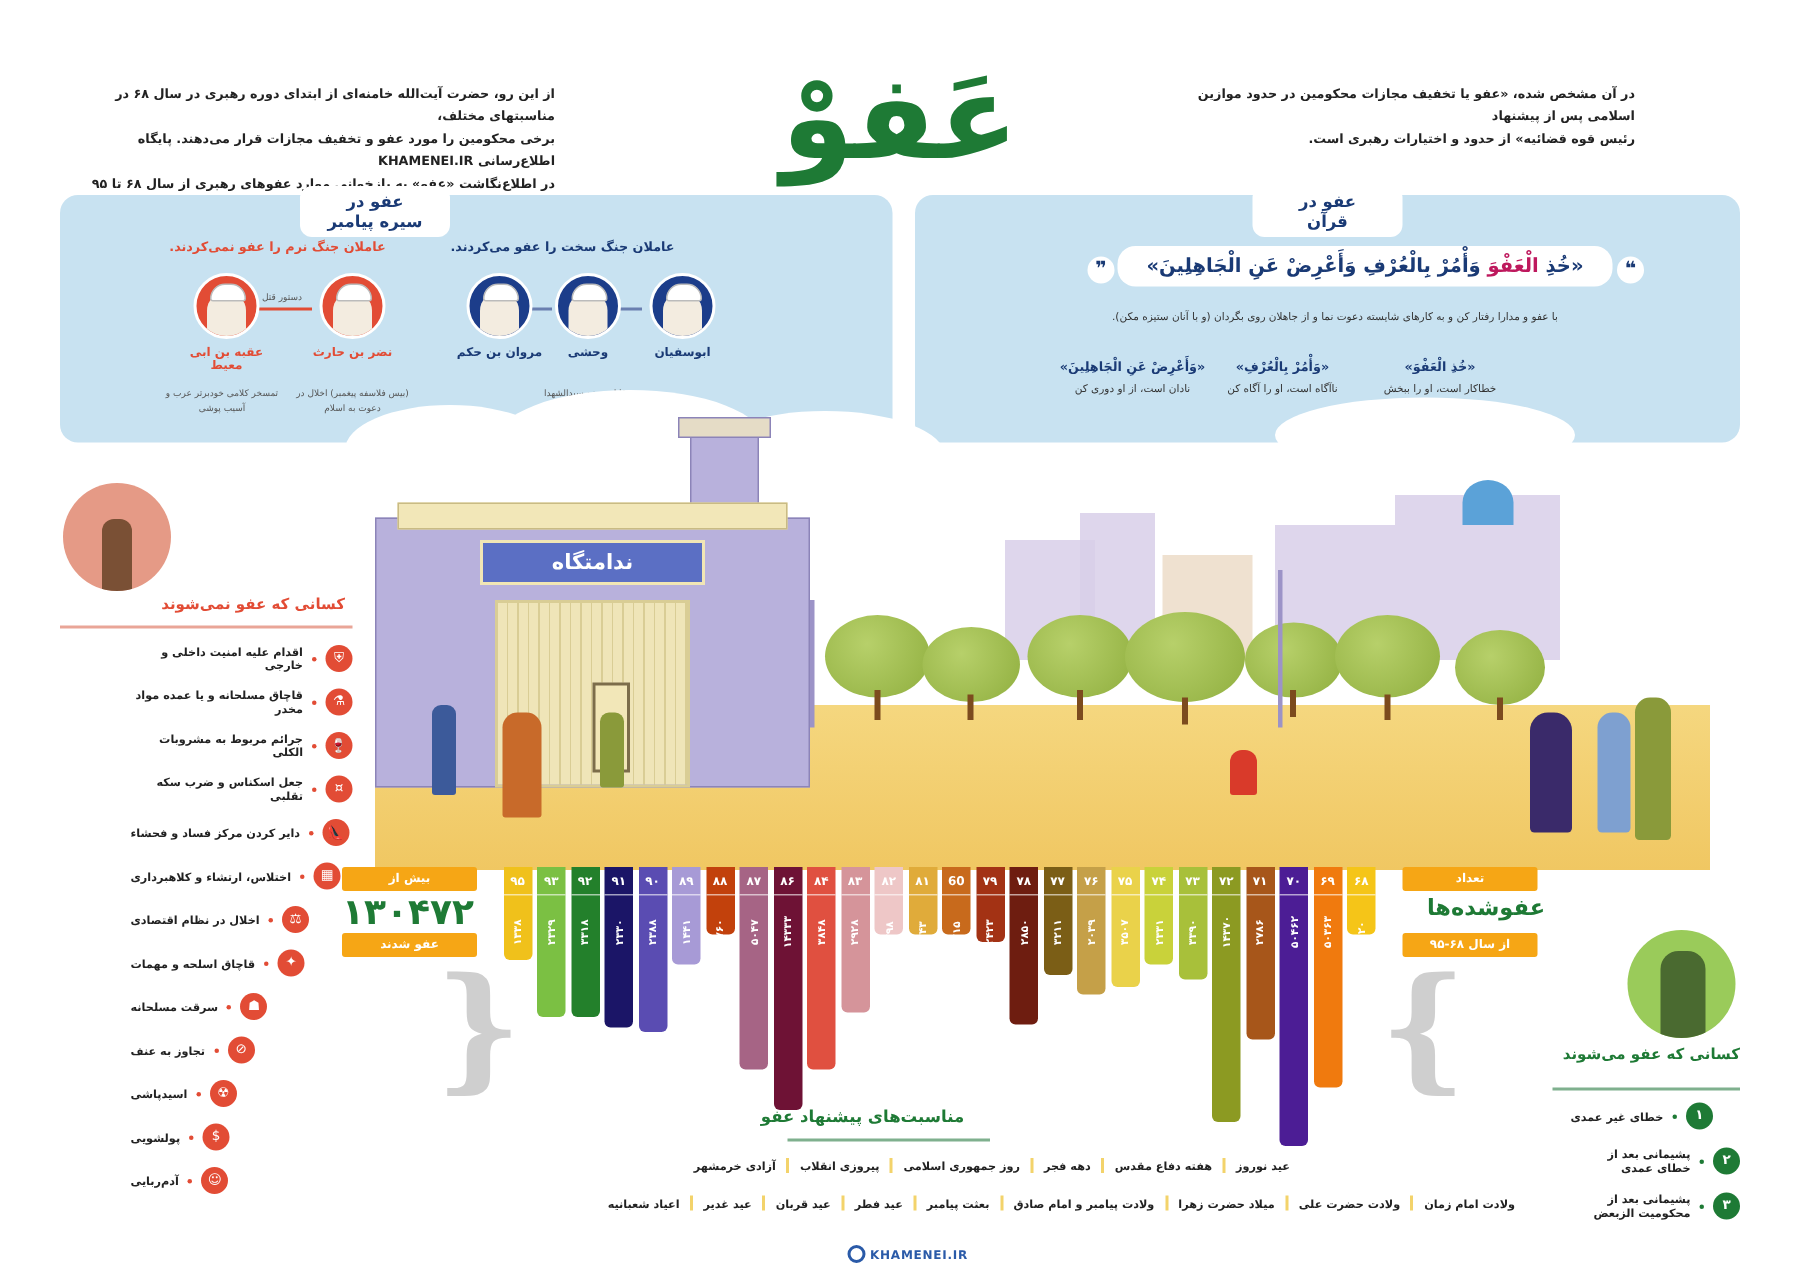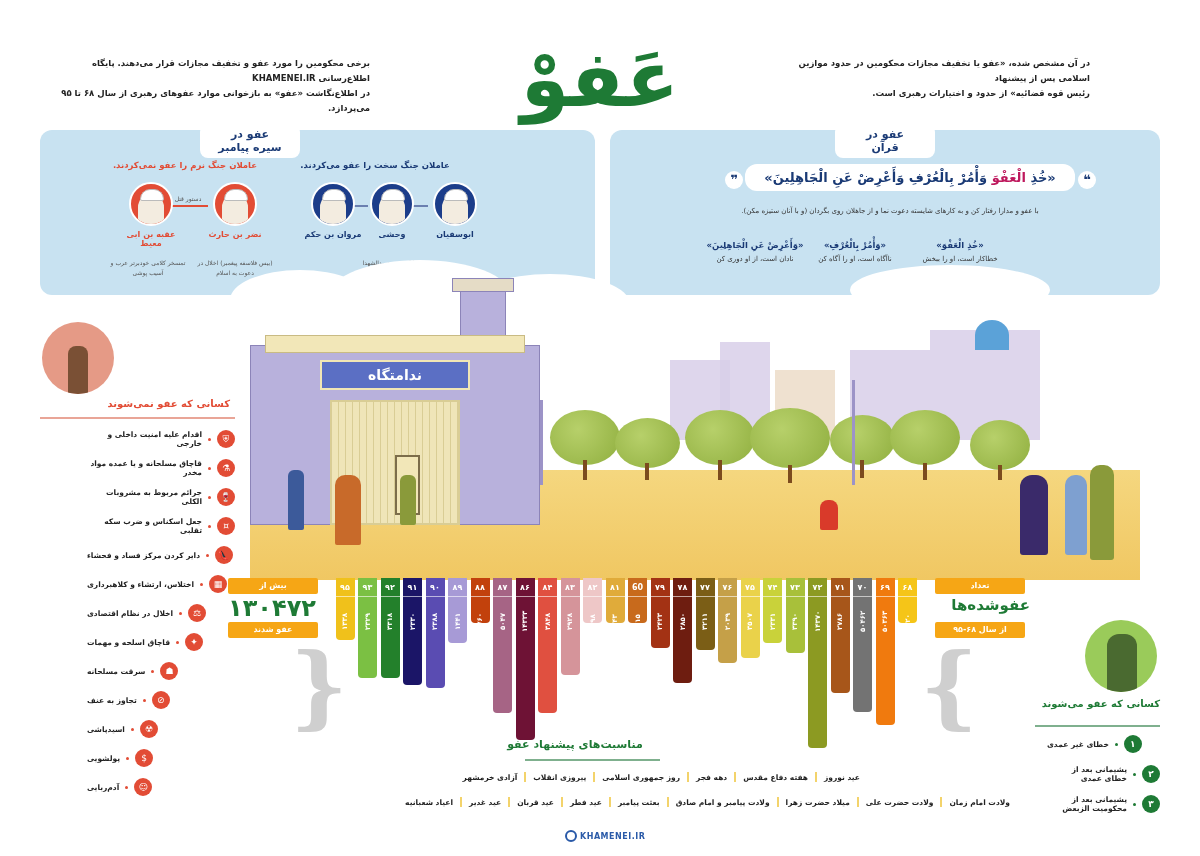--- a/index.html
+++ b/index.html
@@ -70,20 +70,21 @@
   .occ-rule { height: 2px; background: #7fb08e; }
   .occ-row { display: flex; flex-direction: row-reverse; justify-content: flex-start; align-items: center; gap: 7px; font-size: 7.5px; font-weight: bold; direction: rtl; white-space: nowrap; }
   .occ-sep { width: 2px; height: 10px; background: #f3d36b; flex: none; }
   .logo { font-size: 8px; font-weight: bold; color: #2a5aa8; letter-spacing: .5px; display: flex; align-items: center; gap: 3px; }
   .logo .ring { width: 12px; height: 12px; border-radius: 50%; border: 2px solid #2a5aa8; }
 </style>
 </head>
 <body>
 
 <div class="abs intro" style="left:60px; top:56px; width:310px;">
+  <div>از این رو، حضرت آیت‌الله خامنه‌ای از ابتدای دوره رهبری در سال ۶۸ در مناسبتهای مختلف،</div>
   <div>برخی محکومین را مورد عفو و تخفیف مجازات قرار می‌دهند. پایگاه اطلاع‌رسانی KHAMENEI.IR</div>
   <div>در اطلاع‌نگاشت «عفو» به بازخوانی موارد عفوهای رهبری از سال ۶۸ تا ۹۵ می‌پردازد.</div>
 </div>
 
 <div class="abs title-word" style="left:490px; top:34px; width:220px; text-align:center;">عَفوْ</div>
 
 <div class="abs intro" style="left:770px; top:56px; width:320px;">
   <div>در آن مشخص شده، «عفو یا تخفیف مجازات محکومین در حدود موازین اسلامی پس از پیشنهاد</div>
   <div>رئیس قوه قضائیه» از حدود و اختیارات رهبری است.</div>
 </div>
@@ -294,21 +295,21 @@
 
 <div class="abs" id="bars" style="left:330px; top:578px; width:590px; height:160px;">
     <div class="bar" style="left: 568px; height: 45px; background: rgb(245, 197, 24);">
       <div class="yr">۶۸</div>
       <div class="val">۶۲۰</div>
     </div>
     <div class="bar" style="left: 545.5px; height: 147px; background: rgb(240, 122, 14);">
       <div class="yr">۶۹</div>
       <div class="val">۵۰۳۶۳</div>
     </div>
-    <div class="bar" style="left: 523px; height: 134px; background: #737373;">
+    <div class="bar" style="left: 523px; height: 186px; background: #4c1d95;">
       <div class="yr">۷۰</div>
       <div class="val">۵۰۴۶۲</div>
     </div>
     <div class="bar" style="left: 500.5px; height: 115px; background: rgb(167, 86, 26);">
       <div class="yr">۷۱</div>
       <div class="val">۲۷۸۶</div>
     </div>
     <div class="bar" style="left: 478px; height: 170px; background: rgb(140, 154, 34);">
       <div class="yr">۷۲</div>
       <div class="val">۱۴۳۷۰</div>
@@ -330,21 +331,21 @@
       <div class="val">۲۰۳۹</div>
     </div>
     <div class="bar" style="left: 365.5px; height: 72px; background: rgb(123, 94, 22);">
       <div class="yr">۷۷</div>
       <div class="val">۳۲۱۱</div>
     </div>
     <div class="bar" style="left: 343px; height: 105px; background: rgb(110, 29, 16);">
       <div class="yr">۷۸</div>
       <div class="val">۲۸۵۰</div>
     </div>
-    <div class="bar" style="left: 320.5px; height: 70px; background: rgb(163, 50, 20);">
+    <div class="bar" style="left: 320.5px; height: 50px; background: rgb(163, 50, 20);">
       <div class="yr">۷۹</div>
       <div class="val">۲۴۲۳</div>
     </div>
     <div class="bar" style="left: 298px; height: 45px; background: rgb(200, 106, 28);">
       <div class="yr">60</div>
       <div class="val">۷۱۵</div>
     </div>
     <div class="bar" style="left: 275.5px; height: 45px; background: rgb(224, 171, 58);">
       <div class="yr">۸۱</div>
       <div class="val">۷۴۳</div>

